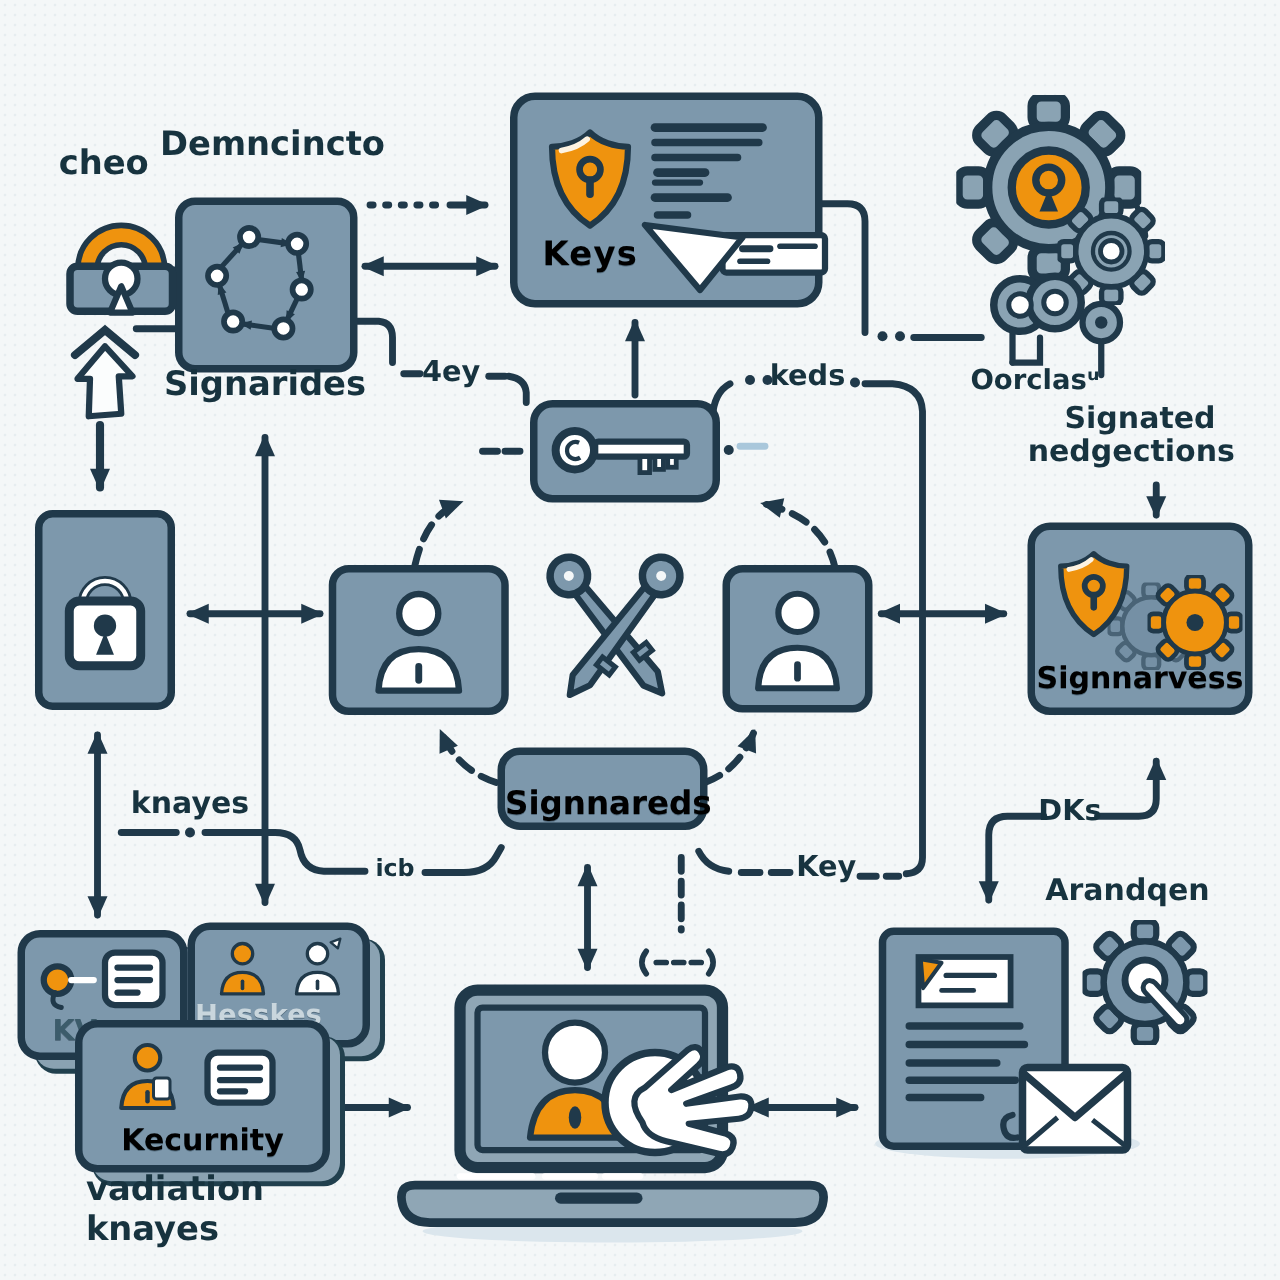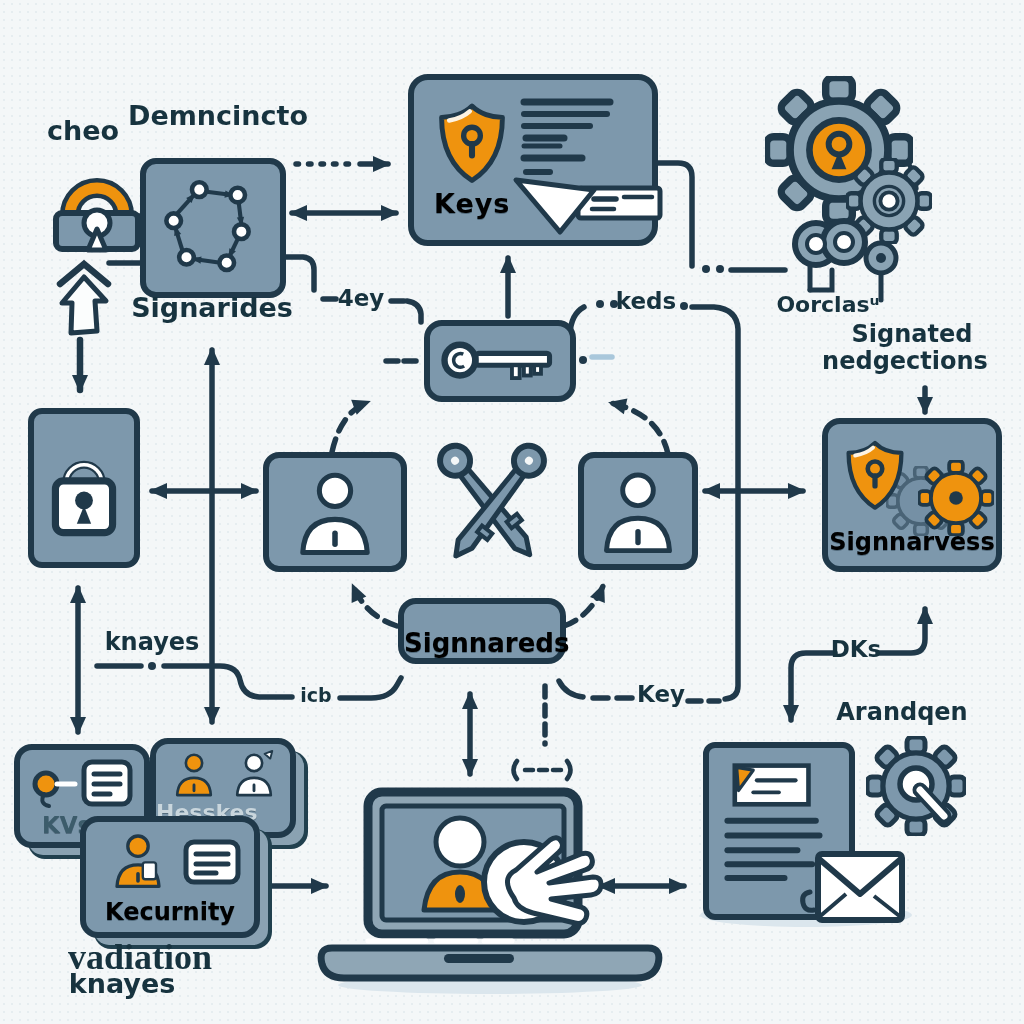--- a/index.html
+++ b/index.html
@@ -349,36 +349,36 @@
     <svg class="abs" style="left:14px;top:6px;width:48px;height:48px;" viewBox="0 0 100 100">
         <use href="#sym-person" style="color:#ef930e"></use>
       </svg>
     <svg class="abs" style="left:74px;top:6px;width:48px;height:48px;" viewBox="0 0 100 100">
       <use href="#sym-person" style="color:#fff"></use>
       <path d="M72,8 l16,-6 l-4,16 Z" fill="#fff" stroke="#20394a" stroke-width="4" stroke-linejoin="round"></path>
     </svg>
     <div class="inlbl" style="left:0;right:0;top:56px;font-size:22px;color:#c9d6dd;">Hesskes</div>
   </div>
 
-  <div class="box node stack" style="left:60px;top:816px;width:180px;height:122px;border-radius:18px;z-index:4;margin-left:20px;">
+  <div class="box node stack" style="left:60px;top:816px;width:204px;height:122px;border-radius:18px;z-index:4;">
     <svg class="abs" style="left:22px;top:8px;width:60px;height:60px;" viewBox="0 0 100 100">
       <use href="#sym-person" style="color:#ef930e"></use>
       <rect x="58" y="54" width="22" height="28" rx="4" fill="#fff" stroke="#20394a" stroke-width="4"></rect>
     </svg>
     <svg class="abs" style="left:96px;top:18px;width:60px;height:46px;" viewBox="0 0 60 46">
       <rect x="4" y="2" width="52" height="40" rx="8" fill="#fff" stroke="#20394a" stroke-width="5"></rect>
       <g stroke="#20394a" stroke-width="5" stroke-linecap="round">
         <path d="M14,14 h32"></path>
           <path d="M14,24 h32"></path>
           <path d="M14,33 h20"></path>
       </g>
     </svg>
     <div class="inlbl" style="left:0;right:0;top:76px;text-align:center;font-size:24px;">Kecurnity</div>
   </div>
-  <div class="lbl" style="left:140px;top:936px;font-size:36px;font-family:Liberation Serif, serif;">vadiation</div>
+  <div class="lbl" style="left:140px;top:936px;font-size:27px;">vadiation</div>
   <div class="lbl" style="left:122px;top:968px;font-size:27px;">knayes</div>
 
   <svg class="abs icon" style="left:318px;top:778px;width:344px;height:220px;" viewBox="0 0 344 220">
     <ellipse cx="172" cy="207" rx="152" ry="9" fill="#dbe6ed"></ellipse>
     <rect x="50" y="14" width="210" height="142" rx="14" fill="#8fa6b5" stroke="#20394a" stroke-width="9"></rect>
     <rect x="64" y="28" width="182" height="114" rx="4" fill="#7d98ac" stroke="#20394a" stroke-width="5"></rect>
     <circle cx="142" cy="64" r="24" fill="#fff" stroke="#20394a" stroke-width="5"></circle>
     <path d="M106,132 Q110,94 142,94 Q174,94 178,132 Z" fill="#ef930e" stroke="#20394a" stroke-width="5" stroke-linejoin="round"></path>
     <ellipse cx="142" cy="116" rx="5" ry="9" fill="#20394a"></ellipse>
     <path d="M14,170 H330 Q344,170 340,186 Q336,200 318,200 H26 Q8,200 4,186 Q0,170 14,170 Z" fill="#8fa6b5" stroke="#20394a" stroke-width="7" stroke-linejoin="round"></path>

